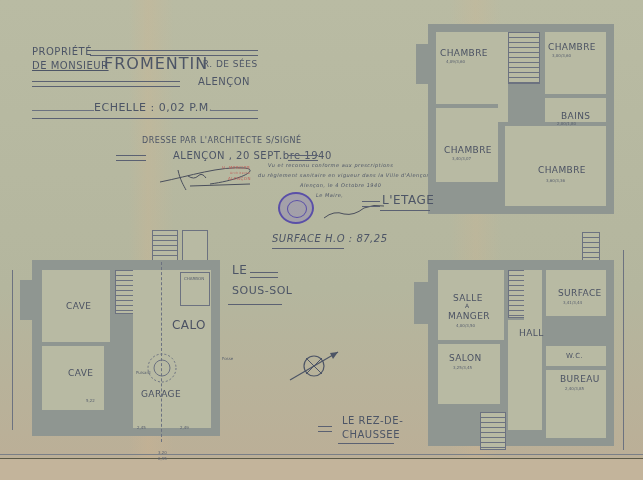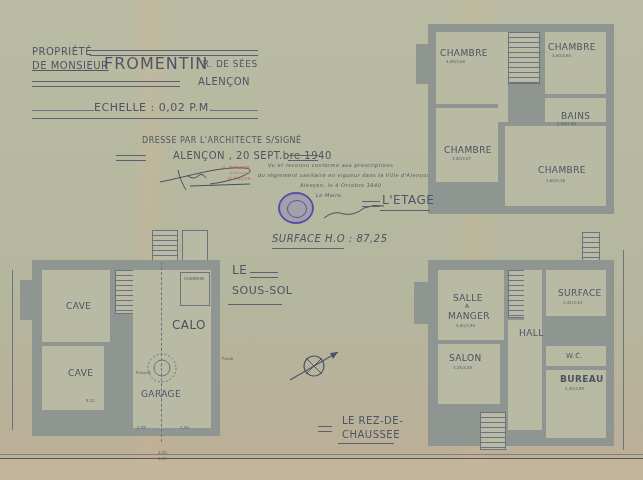--- a/index.html
+++ b/index.html
@@ -163,21 +163,21 @@
   <div class="room-label" style="left:453px;top:293px;">SALLE</div>
   <div class="room-label" style="left:465px;top:302px;font-size:6px;">A</div>
   <div class="room-label" style="left:448px;top:311px;">MANGER</div>
   <div class="sub" style="left:456px;top:323px;">4,00/3,50</div>
   <div class="room-label" style="left:519px;top:328px;">HALL</div>
   <div class="room-label" style="left:558px;top:288px;">SURFACE</div>
   <div class="sub" style="left:563px;top:300px;">3,41/3,44</div>
   <div class="room-label" style="left:566px;top:352px;font-size:7px;">W.C.</div>
   <div class="room-label" style="left:449px;top:353px;">SALON</div>
   <div class="sub" style="left:453px;top:365px;">3,25/3,45</div>
-  <div class="room-label" style="left:560px;top:374px;font-weight:bold;">BUREAU</div>
+  <div class="room-label" style="left:560px;top:374px;">BUREAU</div>
   <div class="sub" style="left:565px;top:386px;">2,40/3,85</div>
 
   <div class="dbl" style="left:318px;top:426px;width:14px;"></div>
   <div class="txt" style="left:342px;top:415px;font-size:10px;">LE REZ-DE-</div>
   <div class="txt" style="left:342px;top:429px;font-size:10px;">CHAUSSEE</div>
   <div class="hline" style="left:338px;top:443px;width:56px;background:#5b6172;"></div>
 </div>
 
 <div class="hline" style="left:0;top:454px;width:643px;background:#7a7f86;"></div>
 <div class="vline" style="left:623px;top:250px;height:200px;"></div>

